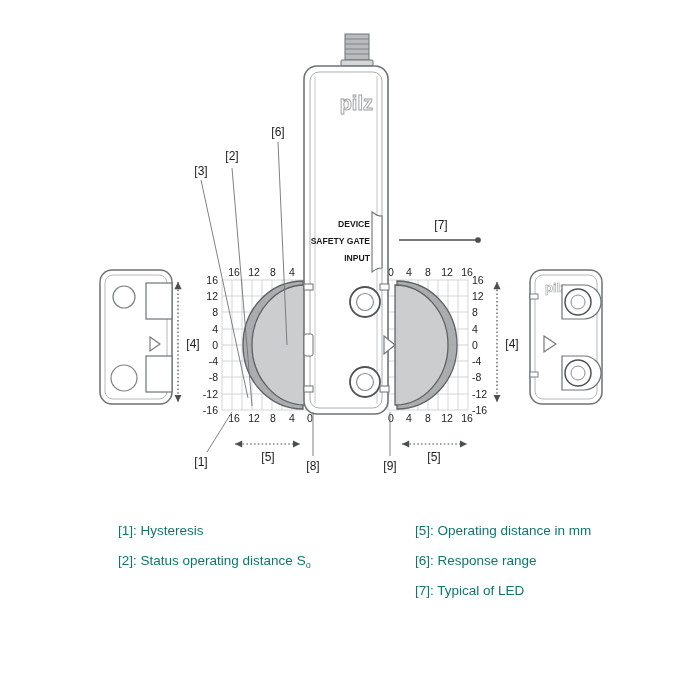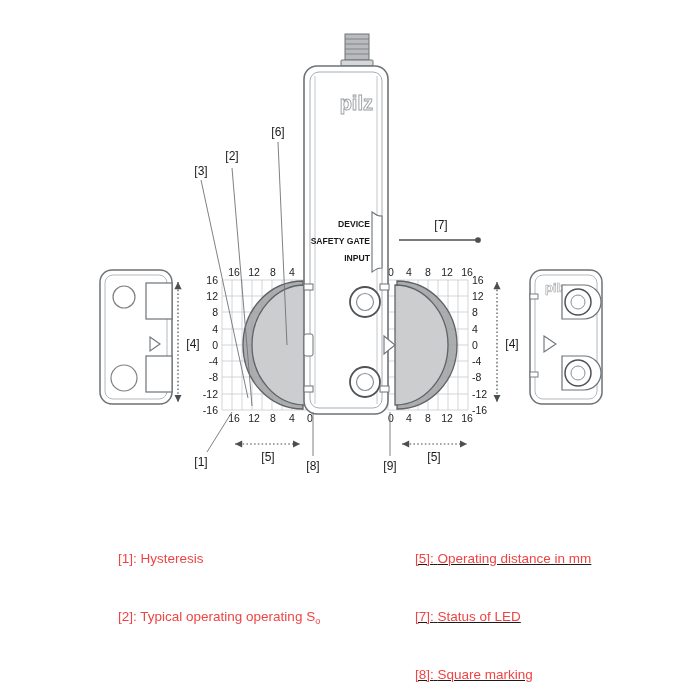--- a/index.html
+++ b/index.html
@@ -13,28 +13,27 @@
   }
   #stage{position:absolute;left:0;top:0;width:700px;height:700px;}
   svg{display:block;}
   .lbl{font-family:"Liberation Sans",sans-serif;}
   .legend{
     position:absolute;
     left:0;top:516px;width:700px;
   }
   .legend-col{position:absolute;top:0;}
   .legend-col.left{left:118px;width:280px;}
-  .legend-col.right{left:415px;width:280px;text-decoration:underline;}
+  .legend-col.right{left:415px;width:280px;}
   .legend-row{
     font-size:13.5px;
     line-height:30px;
     height:30px;
-    color:#ef4444;
+    color:#0f766e;
     white-space:nowrap;
-    margin-top:28px;
   }
   .legend-row sub{font-size:9px;vertical-align:baseline;position:relative;top:3px;}
 </style>
 </head>
 <body>
 
 <div id="stage">
 <svg width="700" height="700" viewBox="0 0 700 700" xmlns="http://www.w3.org/2000/svg">
   <defs>
     <marker id="arrEnd" markerWidth="8" markerHeight="8" refX="6" refY="3" orient="auto">
@@ -280,31 +279,31 @@
 </div>
 
 <div class="legend">
   <div class="legend-col left">
     <div class="legend-row">
       <span>[1]:</span>
       <span>Hysteresis</span>
     </div>
     <div class="legend-row">
       <span>[2]:</span>
-      <span>Typical operating operating S</span><sub>o</sub>
+      <span>Status operating distance S</span><sub>o</sub>
     </div>
   </div>
 
   <div class="legend-col right">
     <div class="legend-row">
       <span>[5]:</span>
       <span>Operating distance in mm</span>
     </div>
     <div class="legend-row">
+      <span>[6]:</span>
+      <span>Response range</span>
+    </div>
+    <div class="legend-row">
       <span>[7]:</span>
-      <span>Status of LED</span>
-    </div>
-    <div class="legend-row">
-      <span>[8]:</span>
-      <span>Square marking</span>
+      <span>Typical of LED</span>
     </div>
   </div>
 </div>
 
 </body></html>

